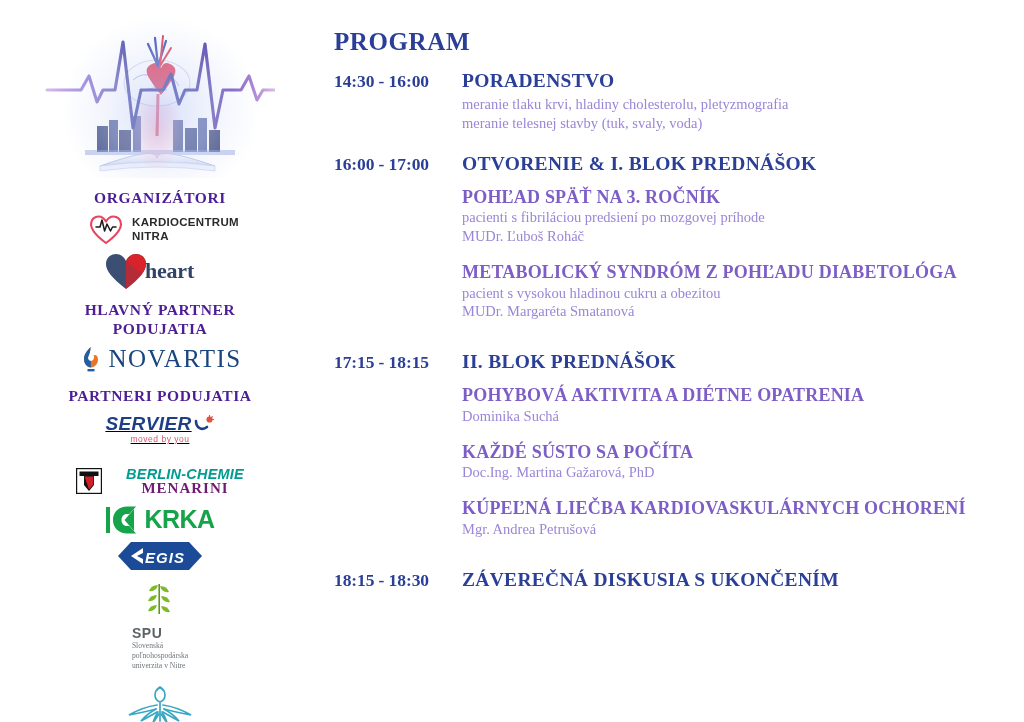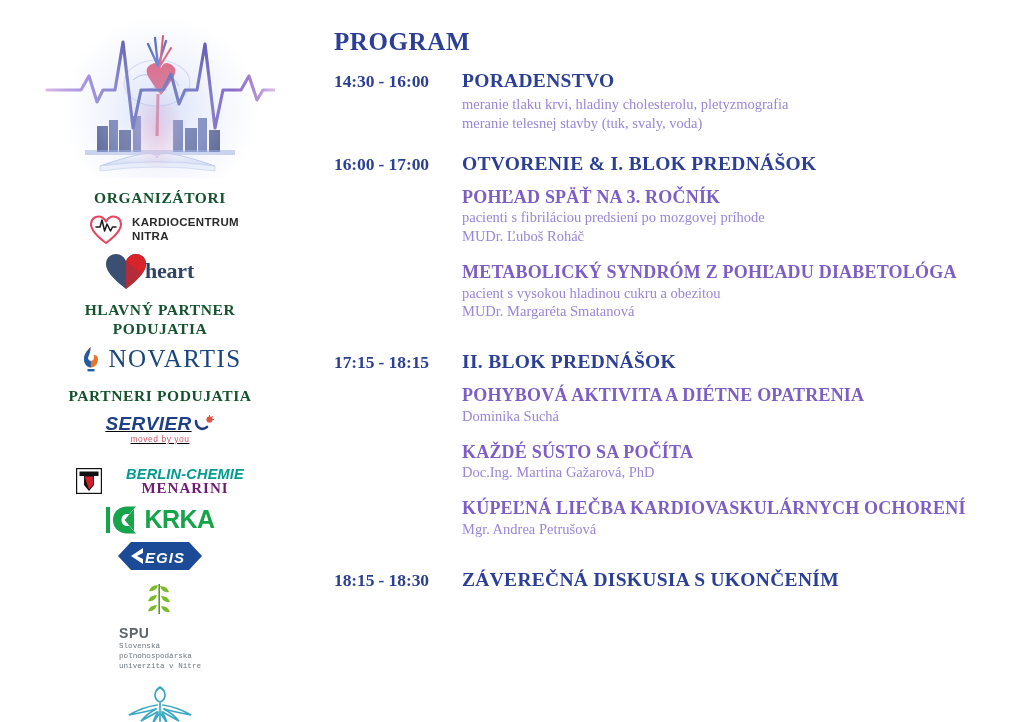--- a/index.html
+++ b/index.html
@@ -12,21 +12,21 @@
 
   
   .sidebar{width:320px;flex:0 0 320px;position:relative;}
   .brand-art{width:230px;height:175px;margin:8px auto 0;position:relative;}
   .glow{
     position:absolute;left:18px;top:10px;width:195px;height:160px;
     background:radial-gradient(ellipse at 50% 58%, rgba(186,200,245,0.55) 0%, rgba(214,222,248,0.33) 38%, rgba(255,255,255,0) 72%);
   }
 
   .sec-title{
-    text-align:center;font-weight:bold;color:#14532d;
+    text-align:center;font-weight:bold;color:#4c1d95;
     font-family:"Liberation Serif", serif;letter-spacing:.6px;
   }
   .sec-organizers{font-size:15.5px;margin:6px 0 8px;}
   .sec-main-partner{font-size:15.5px;line-height:1.22;margin:10px 0 6px;}
   .sec-partners{font-size:15.5px;margin:14px 0 8px;}
 
   .logo-row{display:flex;align-items:center;justify-content:center;}
 
   
   .kc{gap:9px;margin:2px 0 6px;padding-left:8px;}
@@ -76,21 +76,21 @@
   
   .egis{margin:6px 0 8px;}
   
   .spu{gap:8px;margin:10px 0 4px;flex-direction:column;}
   .spu .stack{display:flex;flex-direction:column;}
   .spu .t1{
     font-family:"Liberation Sans", sans-serif;font-weight:bold;font-size:14px;
     color:#5d6469;letter-spacing:.6px;
   }
   .spu .t2{
-    font-family:Liberation Mono, monospace;font-size:7.6px;color:#6f767b;
+    font-family:Liberation Serif, serif;font-size:7.6px;color:#6f767b;
     line-height:1.32;
   }
   
   .dudince{flex-direction:column;margin:10px 0 4px;}
   .dudince .txt{
     font-family:"Liberation Sans", sans-serif;font-weight:bold;font-size:12.5px;
     color:#2f9cb8;letter-spacing:1.1px;margin-top:1px;
   }
 
   

